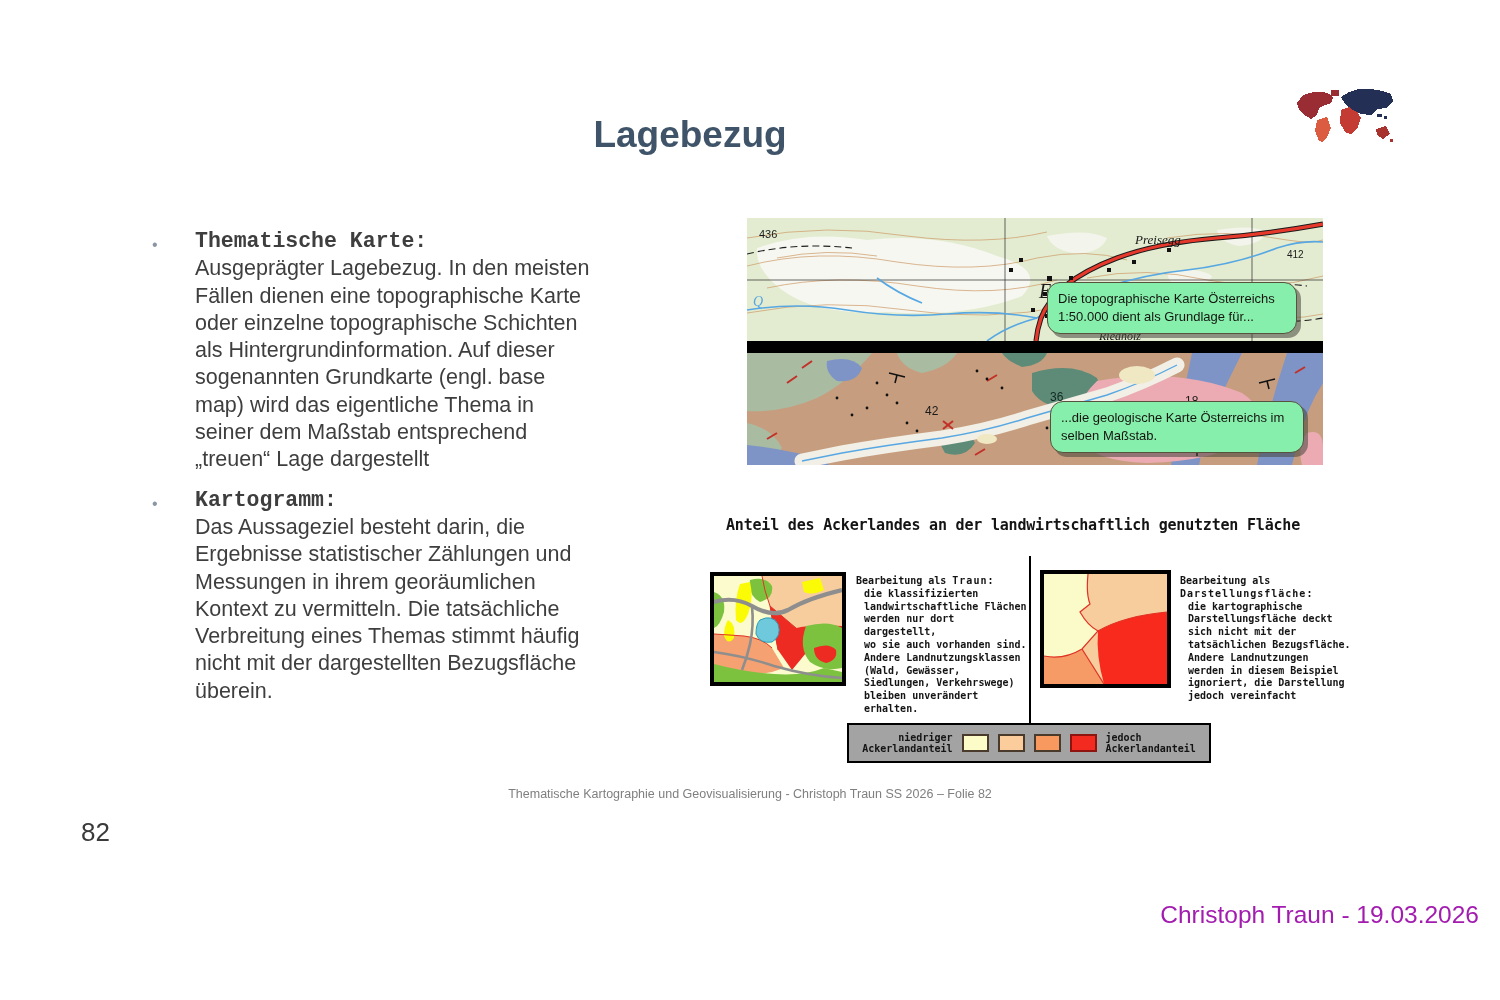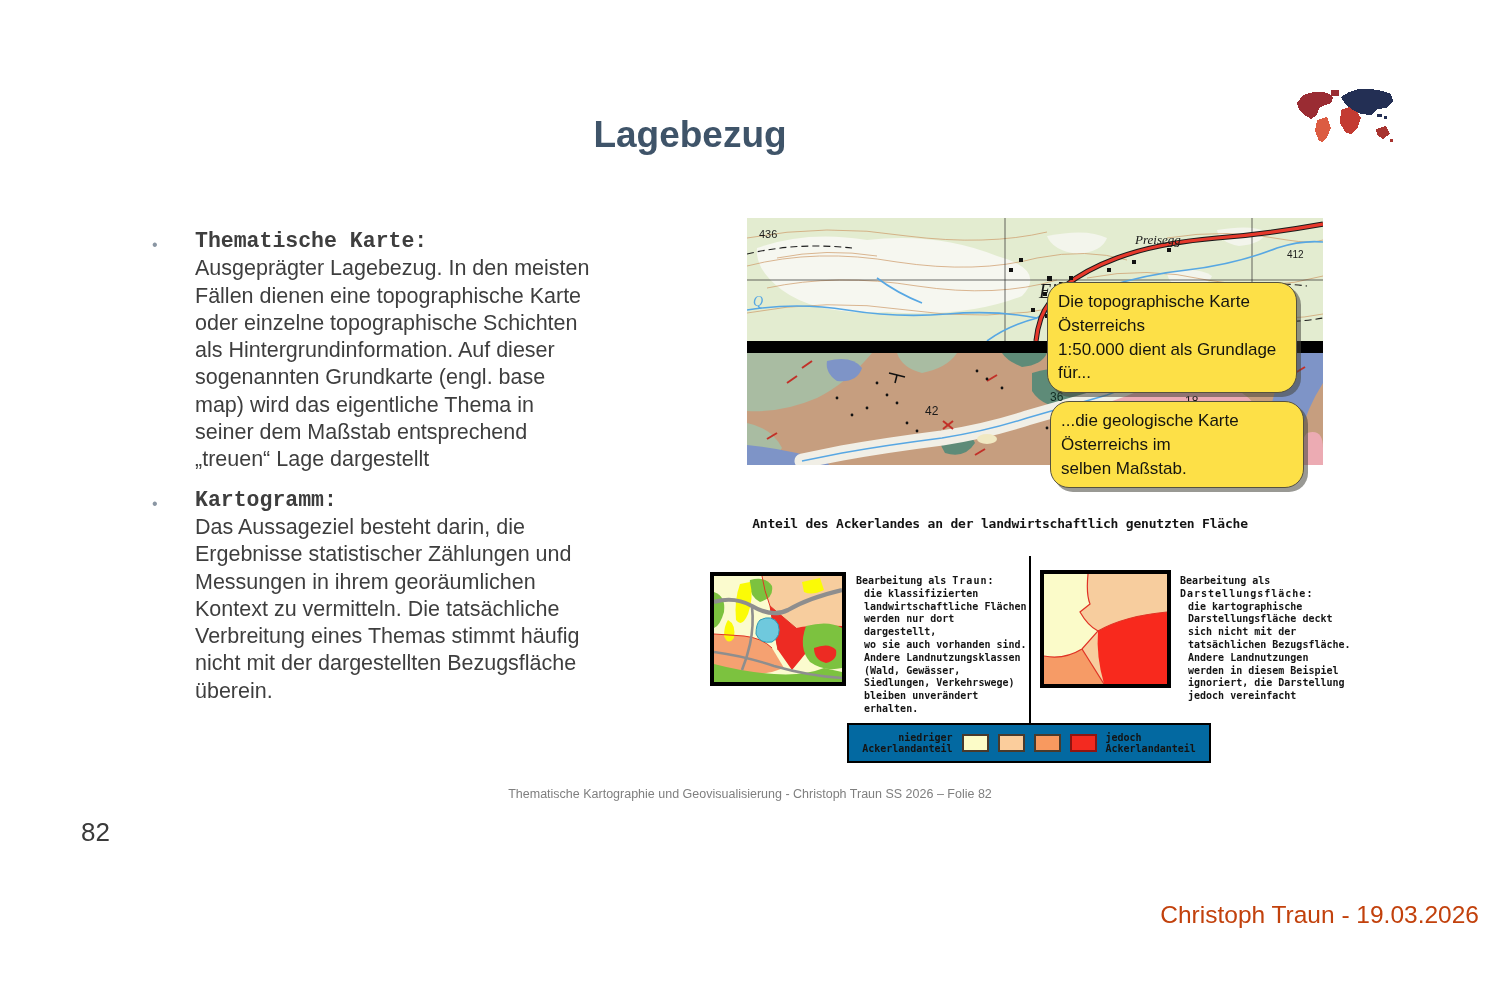--- a/index.html
+++ b/index.html
@@ -20,54 +20,54 @@
     color:#3E3E3E; font-size:21.5px; line-height:27.3px; }
   .bullet-item { display:flex; margin-bottom:13px; }
   .bullet-marker { width:43px; flex:none; color:#8A96A3; font-size:16px; padding-top:3px; }
   .b-head { font-weight:bold;font-family:Liberation Mono, monospace; }
   .b-body { white-space:pre-line; }
   
   .map-figure { position:absolute; left:747px; top:218px; width:576px; height:247px; }
   .map-figure svg { display:block; }
   .map-divider { width:576px; height:12px; background:#000; }
   .tooltip {
-    position:absolute; background:#fde047; border:1px solid #56523E;
-    border-radius:19px; box-shadow:4px 4px 0 rgba(70,70,60,0.55);
-    padding:7px 10px; font-size:17px; line-height:1.4; color:#15150F;
+    position:absolute; background:#86efac; border:1px solid #56523E;
+    border-radius:13px; box-shadow:4px 4px 0 rgba(70,70,60,0.55);
+    padding:7px 10px; font-size:13px; line-height:1.4; color:#15150F;
     white-space:pre-line; z-index:5;
   }
   #tooltip-topo { left:300px; top:64px; width:228px; }
   #tooltip-geo  { left:303px; top:183px; width:232px; }
   
   .diagram { position:absolute; left:700px; top:512px; width:700px; height:266px;
     font-family:"DejaVu Sans Mono", monospace; font-weight:bold; color:#141414; }
-  .diagram-title { position:absolute; left:0; top:4px; width:600px; text-align:center;
-    font-size:13px; letter-spacing:-0.2px; }
+  .diagram-title { position:absolute; left:0; top:4px; width:600px; text-align:right;
+    font-size:15px; letter-spacing:-0.2px; }
   .connector-line { position:absolute; left:329px; top:44px; width:2px; height:167px; background:#000; }
   .map-card { position:absolute; border:4px solid #000; background:#fff; }
   .map-card svg { display:block; }
   #landuse-card { left:10px; top:60px; width:128px; height:106px; }
   #kartogramm-card { left:340px; top:58px; width:123px; height:110px; }
   .diag-text { position:absolute; font-size:10px; line-height:12.8px; }
   .diag-text .dt-body { white-space:pre-line;margin-left:8px; }
   #karte-text { left:156px; top:63px; width:176px; }
   #kartogramm-text { left:480px; top:63px; width:188px; }
   .legend { position:absolute; left:147px; top:211px; width:360px; height:36px;
     border:2px solid #000; display:flex; align-items:center; justify-content:center;
-    gap:9px; font-size:10px; line-height:11.5px; background:#0369a1; }
+    gap:9px; font-size:10px; line-height:11.5px; background:#a3a3a3; }
   .legend-low { text-align:right; white-space:pre-line; }
   .legend-high { text-align:left; white-space:pre-line; }
   .legend-swatches { display:flex; gap:9px; }
   .swatch { width:27px; height:18px; border:2px solid #4A3A2B; box-sizing:border-box; }
   .legend-swatches .swatch:nth-child(4) { border-color:#8F1410; }
   
   .footer-caption { position:absolute; left:0; top:787px; width:1500px; text-align:center;
     font-size:12.5px; color:#7F7F7F; }
   .page-number { position:absolute; left:81px; top:817px; font-size:26px; color:#3A3A3A; }
-  .author-date { position:absolute; right:21px; top:901px; font-size:24.5px; color:#c2410c; }
+  .author-date { position:absolute; right:21px; top:901px; font-size:24.5px; color:#a21caf; }
   
   text { font-family:"Liberation Sans", sans-serif; }
   .ser { font-family:"Liberation Serif", serif; font-style:italic; }
 </style>
 </head>
 <body>
 
 <div id="slide">
 
   <div class="slide-title">Lagebezug</div>

